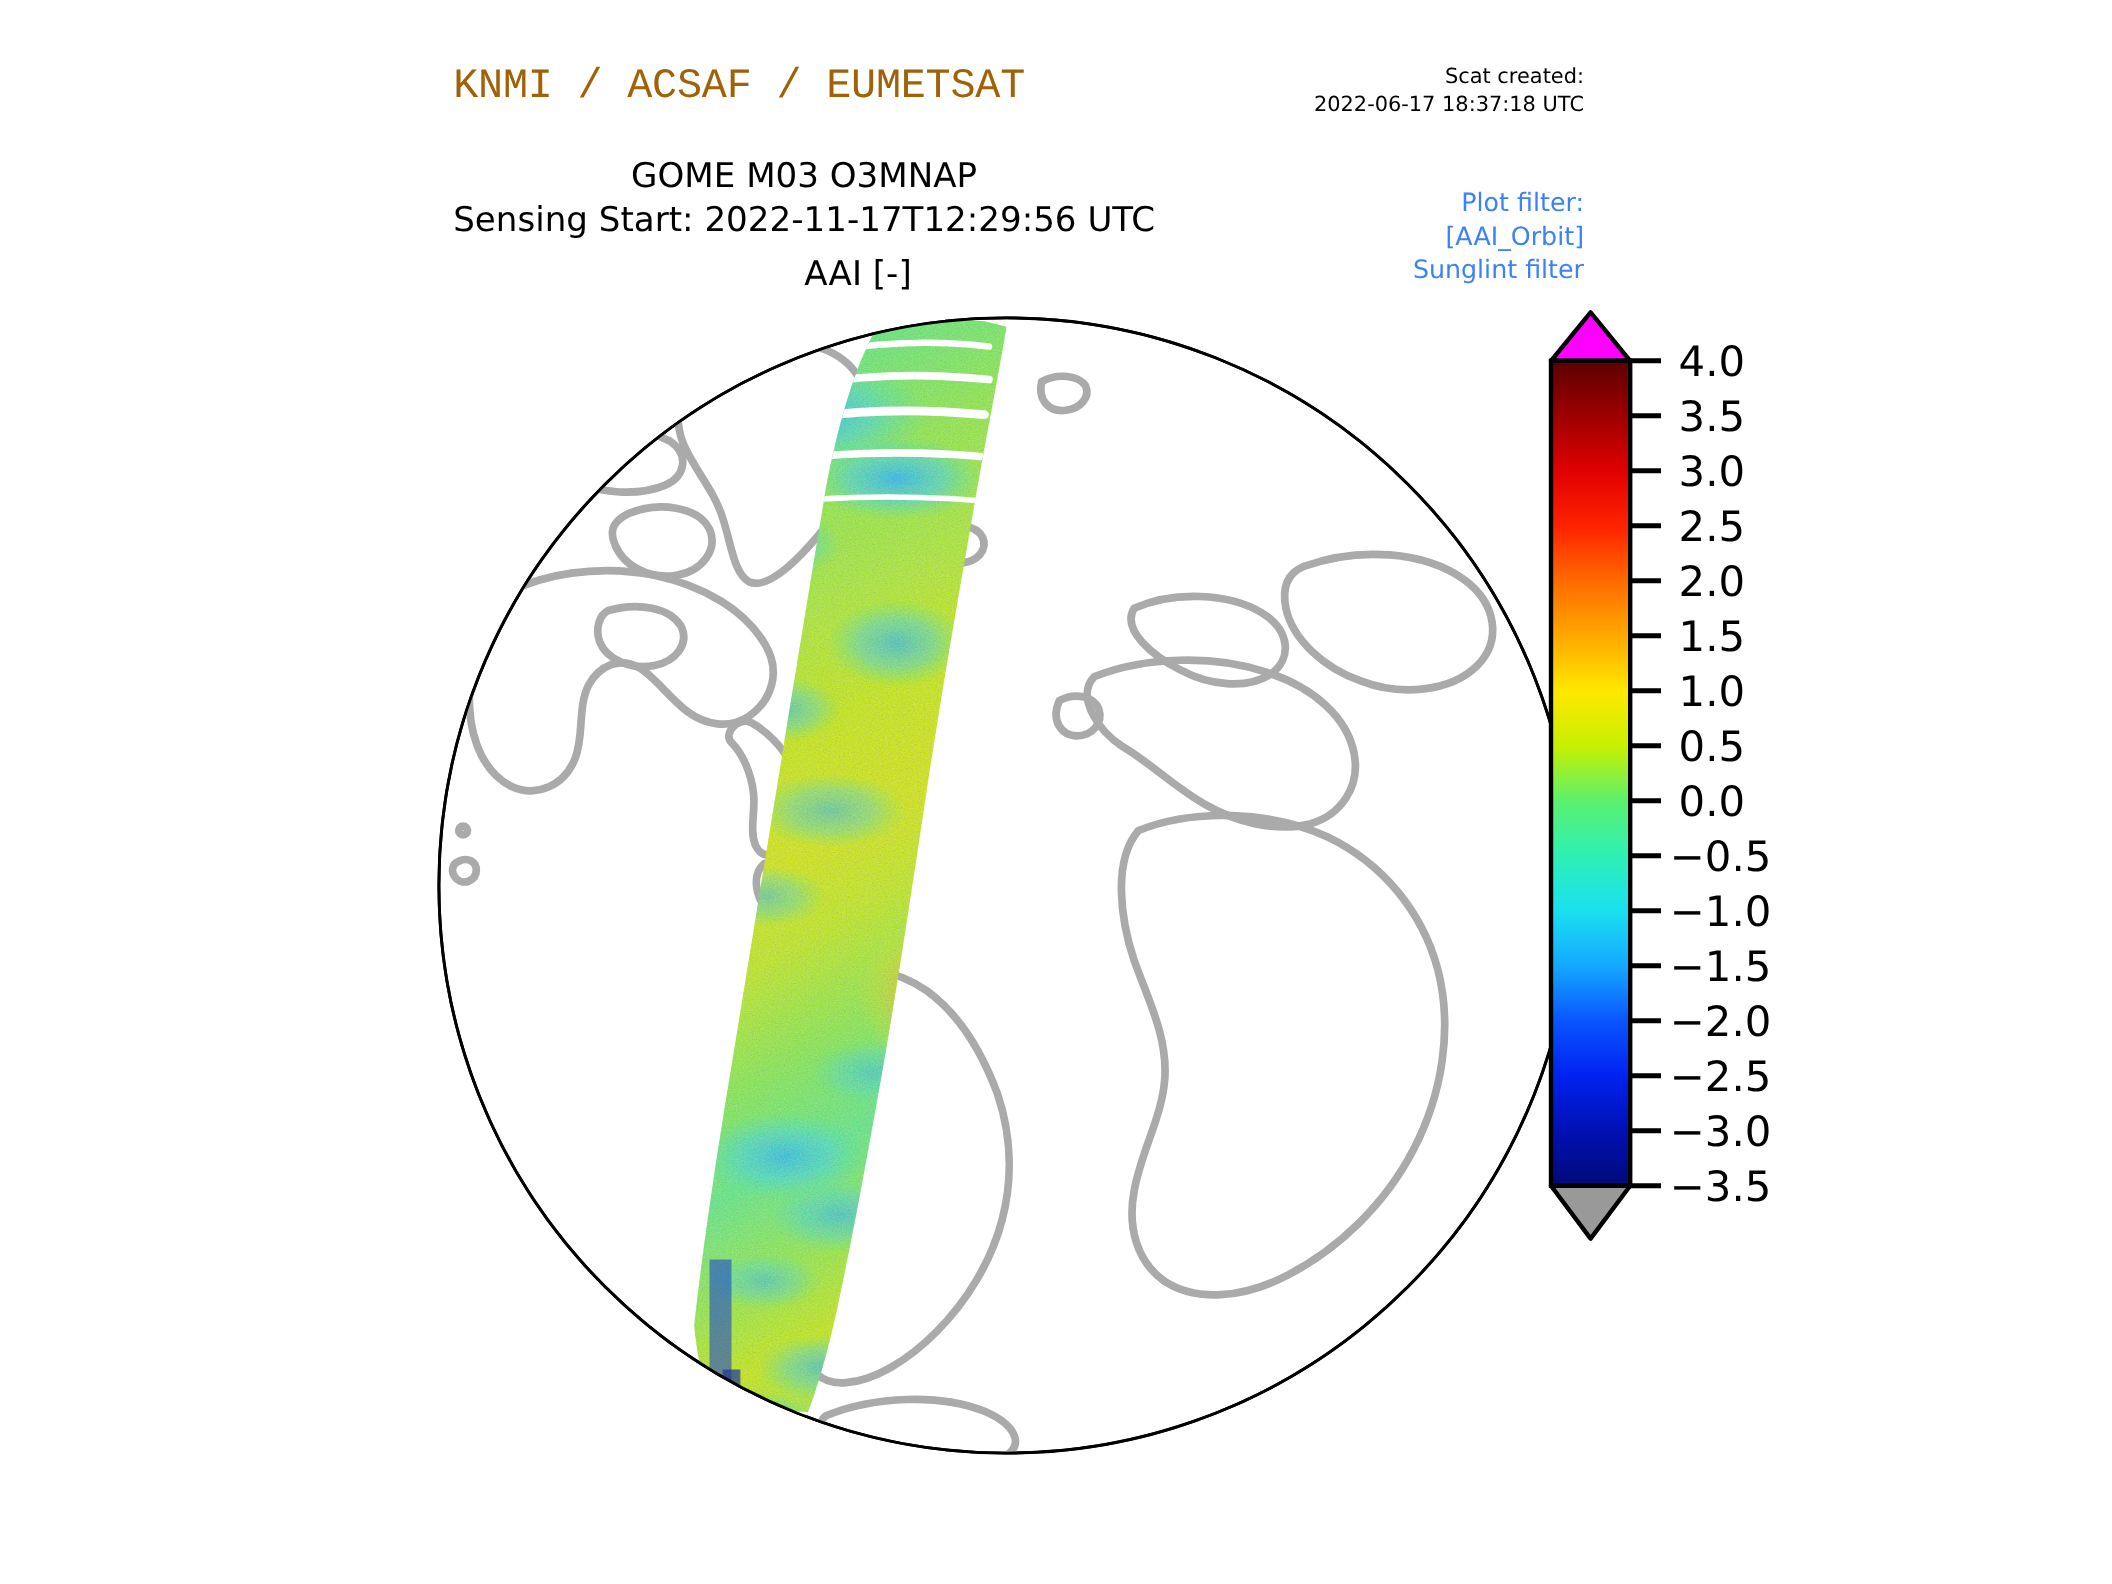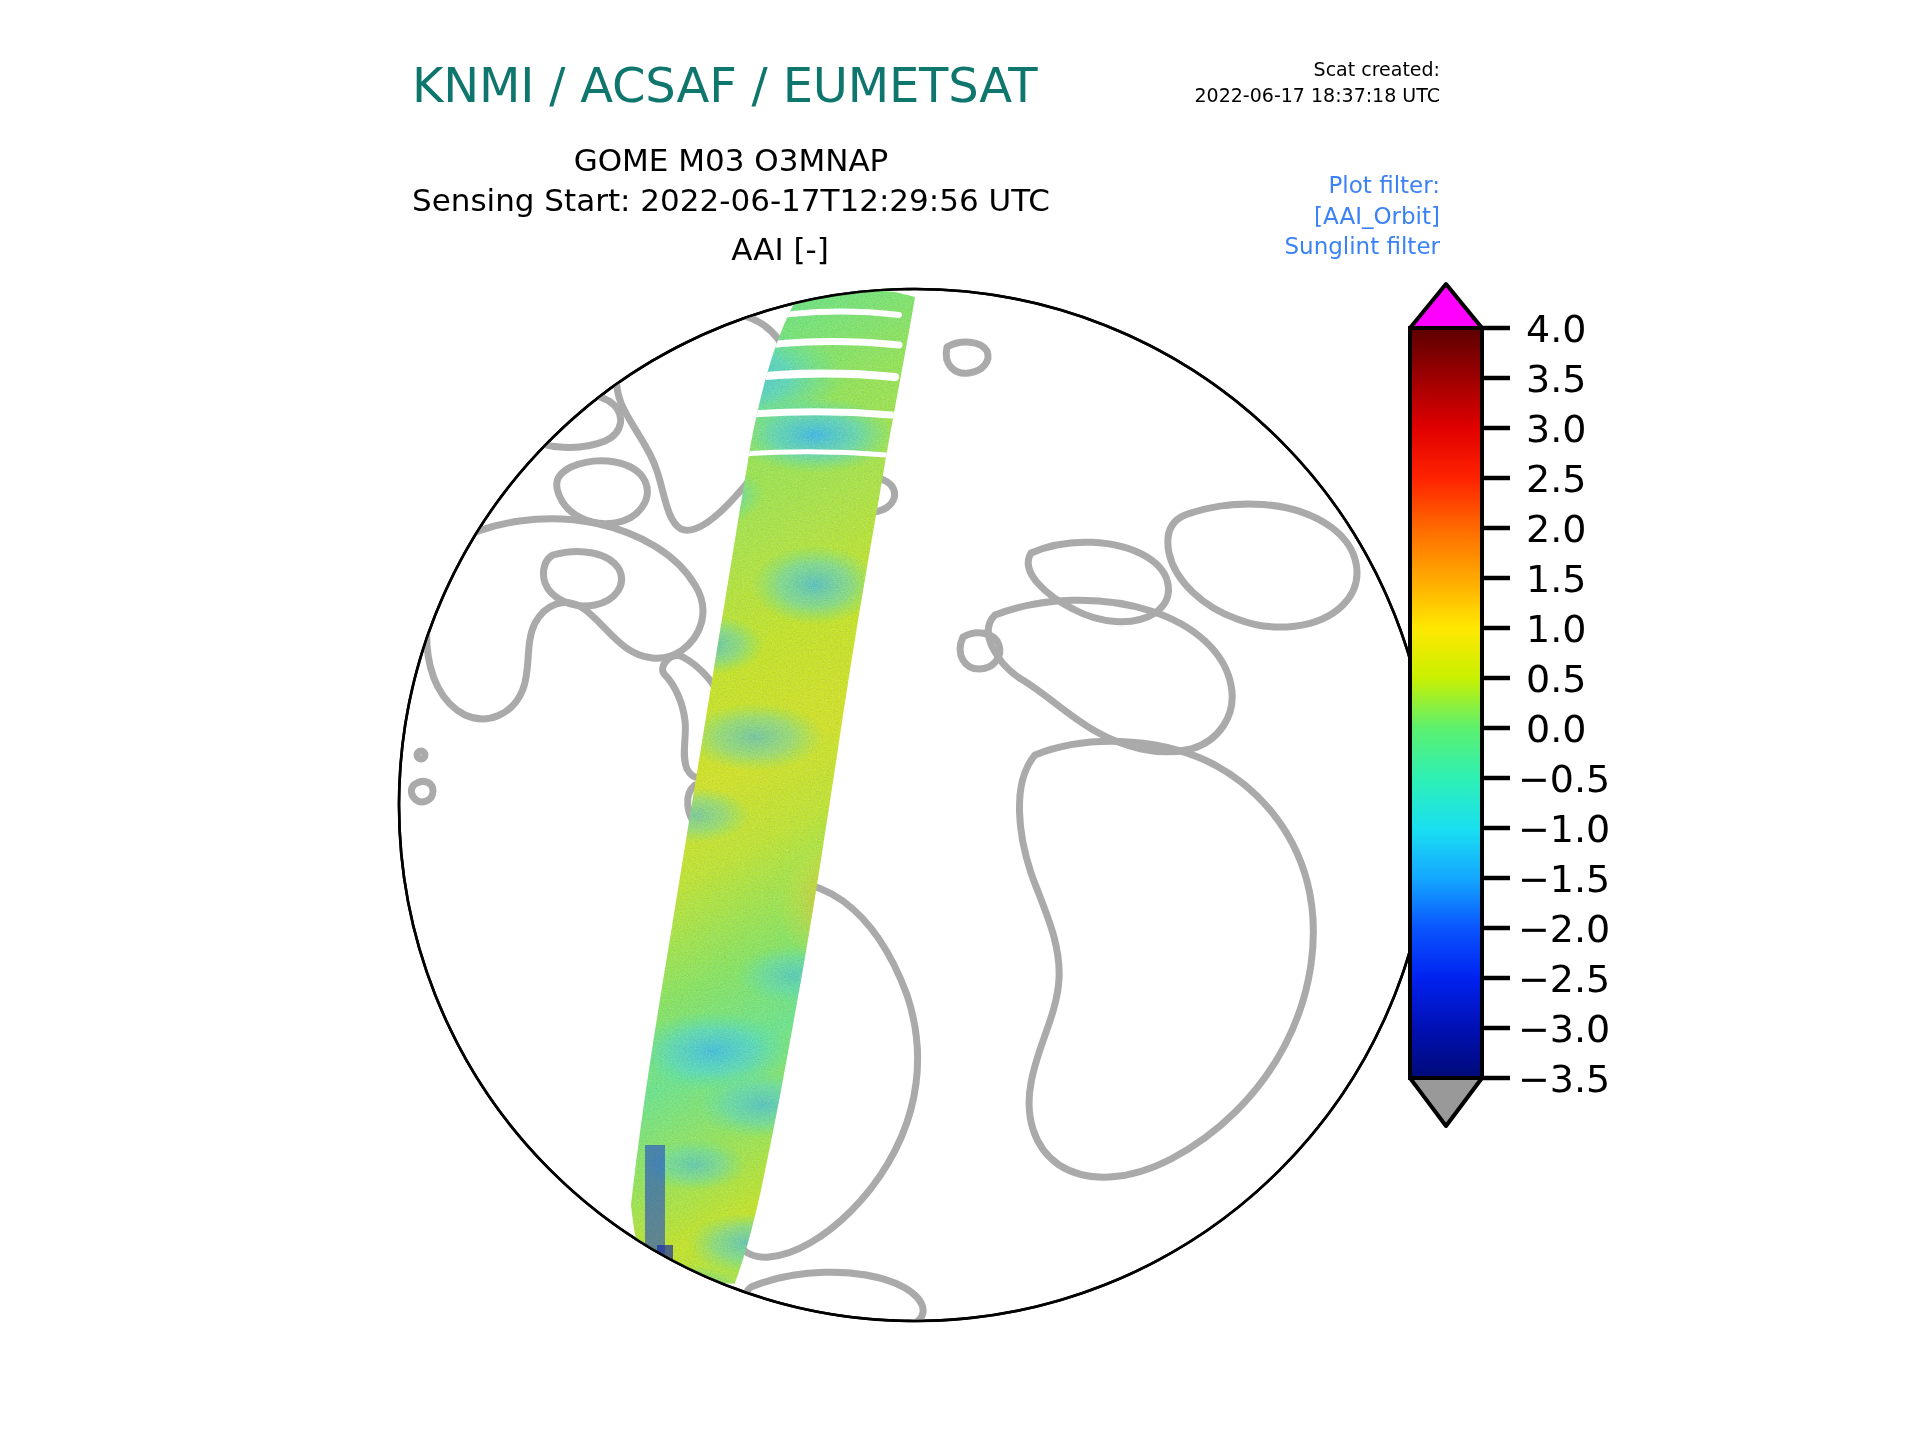--- a/index.html
+++ b/index.html
@@ -19,24 +19,25 @@
     inset: 0;
     width: 1920px;
     height: 1440px;
   }
 
   
   #org-title {
     position: absolute;
     left: 412px;
     top: 57px;
-    font-size: 48px;
-    color: #0f766e;
+    font-size: 38px;
+    color: #a16207;
     white-space: nowrap;
     letter-spacing: -0.2px;
+    font-family: Liberation Mono, monospace;
   }
   #plot-created-block {
     position: absolute;
     left: 1060px;
     top: 56px;
     width: 380px;
     text-align: right;
     font-size: 19px;
     color: #000000;
     line-height: 1.38;
@@ -103,21 +104,21 @@
 
   <div id="org-title">KNMI / ACSAF / EUMETSAT</div>
 
   <div id="plot-created-block">
     <div>Scat created:</div>
     <div>2022-06-17 18:37:18 UTC</div>
   </div>
 
   <div id="dataset-block">
     <div>GOME M03 O3MNAP</div>
-    <div>Sensing Start: 2022-06-17T12:29:56 UTC</div>
+    <div>Sensing Start: 2022-11-17T12:29:56 UTC</div>
   </div>
 
   <div id="variable-title">AAI [-]</div>
 
   <div id="filter-block">
     <div>Plot filter:</div>
     <div>[AAI_Orbit]</div>
     <div>Sunglint filter</div>
   </div>
 

